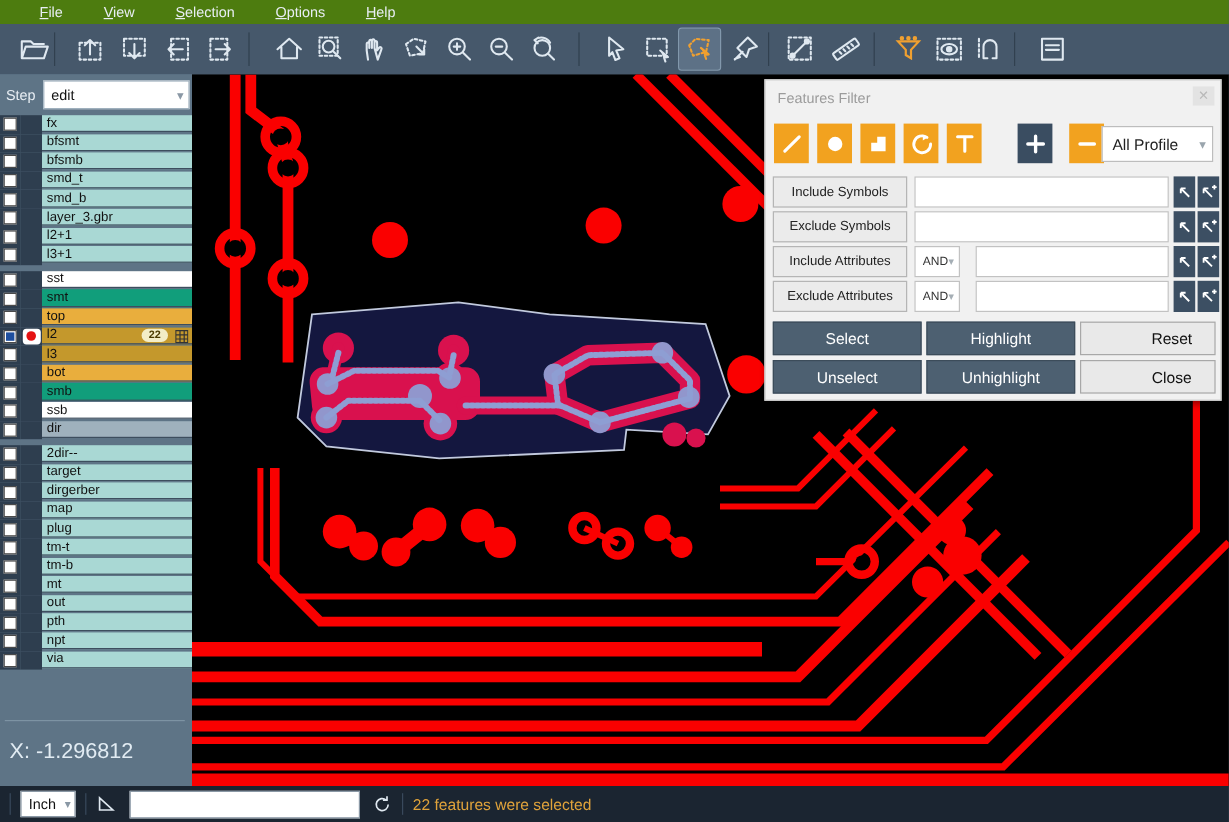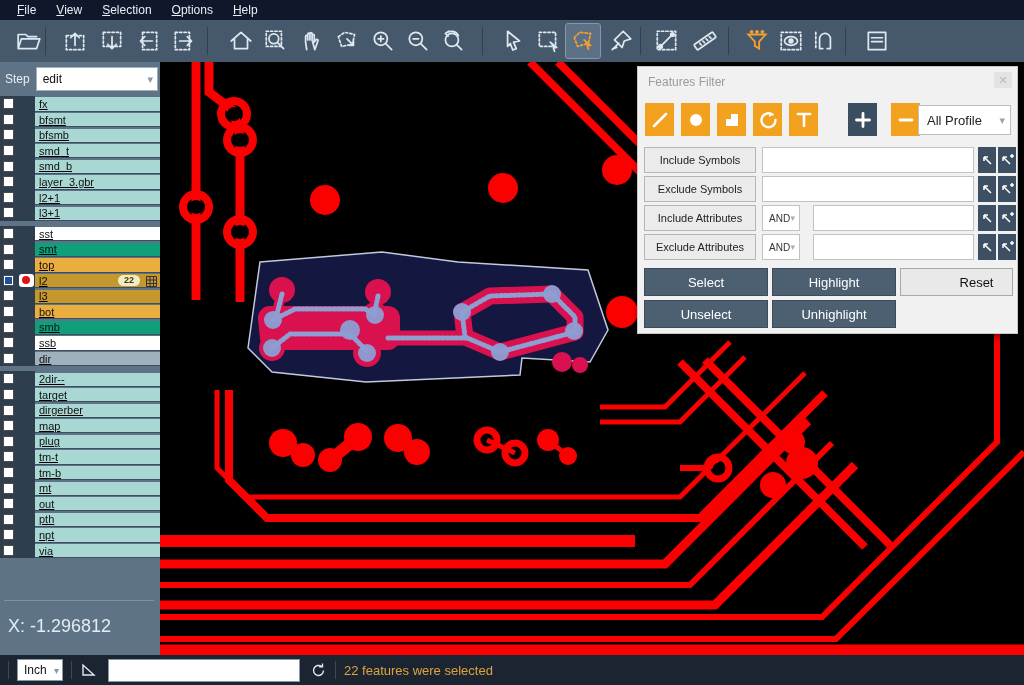--- a/index.html
+++ b/index.html
@@ -1,39 +1,39 @@
 <!DOCTYPE html>
 <html><head>
 <meta charset="utf-8">
 <style>
   * { margin:0; padding:0; box-sizing:border-box; }
   html,body { width:1024px; height:685px; overflow:hidden; background:#000; }
   body { font-family:"Liberation Sans", sans-serif; }
   #app { position:absolute; top:0; left:0; width:1024px; height:685px; background:#5e7486; }
 
   
-  #menubar { position:absolute; top:0; left:0; width:1024px; height:20px; background:#0f172a; display:flex; align-items:center; padding-left:8px; gap:2px; }
+  #menubar { position:absolute; top:0; left:0; width:1024px; height:20px; background:#4d7c0f; display:flex; align-items:center; padding-left:24px; gap:16px; }
   .menu-item { color:#e8eef4; font-size:12px; padding:2px 9px; display:inline-block; cursor:default; }
   .menu-item::first-letter { text-decoration:underline; }
 
   
   #toolbar { position:absolute; top:20px; left:0; width:1024px; height:42px; background:#46586b; }
   .tbtn { position:absolute; top:4px; width:34px; height:34px; display:flex; align-items:center; justify-content:center; border-radius:2px; }
   .tbtn.active { background:#5d7186; outline:1px solid #8298ac; }
   .tsep { position:absolute; top:7px; width:1px; height:28px; background:#31404f; }
 
   
   #sidebar { position:absolute; top:62px; left:0; width:160px; height:593px; background:#5e7486; }
   #steprow { position:absolute; top:4px; left:0; width:160px; height:26px; display:flex; align-items:center; }
   #steplabel { color:#e8eef4; font-size:12px; padding:0 6px 0 5px; }
   #stepselect { flex:1; height:24px; background:#fff; border:1px solid #9fb0bd; display:flex; align-items:center; justify-content:space-between; padding:0 4px 0 6px; font-size:12px; color:#111; margin-right:2px; }
   #stepselect .chev { color:#8a98a5; font-size:11px; }
   #layers { position:absolute; top:34px; left:0; width:160px; }
   .lgroup { margin-bottom:5px; }
-  .lrow { display:flex; align-items:flex-end; height:15.6px;text-decoration:underline; }
+  .lrow { display:flex; align-items:flex-start; height:15.6px; }
   .cbcell { width:17px; height:15.6px; background:#2e3e4f; display:flex; align-items:center; justify-content:center; flex:none; }
   .cbox { width:11px; height:11px; background:#fff; border:1px solid #4a4a4a; }
   .cbox.checked { background:#fff; position:relative; }
   .cbox.checked::after { content:""; position:absolute; left:1px; top:1px; right:1px; bottom:1px; background:#1f4f9e; }
   .indcell { width:18px; height:15.6px; background:#2e3e4f; display:flex; align-items:center; justify-content:center; flex:none; }
   .inddot { width:15px; height:13px; background:#fff; border-radius:3px; display:flex; align-items:center; justify-content:center; }
   .inddot::after { content:""; width:8px; height:8px; border-radius:50%; background:#e51212; }
   .lname { flex:1; height:14.2px; font-size:11px; color:#111; padding-left:4px; display:flex; align-items:center; position:relative; border-bottom:1px solid #3d4e5e; }
   .c-teal { background:#a9d8d4; } .c-white { background:#ffffff; } .c-green { background:#119e7b; }
   .c-amber { background:#e9ae3d; } .c-gold { background:#c4982c; } .c-gray { background:#9fb1bd; }
@@ -696,20 +696,21 @@
             <path d="M10,10 L3,3 M3,3 h4 M3,3 v4 M10,2 h4 M12,0 v4" stroke="#fff" stroke-width="1.5" fill="none"></path>
           </svg>
         </div>
     </div>
 
     <div class="dbtn slate" style="left:6px;top:201px;width:124px">Select</div>
     <div class="dbtn slate" style="left:134px;top:201px;width:124px">Highlight</div>
     <div class="dbtn light" style="left:262px;top:201px;width:113px">Reset</div>
     <div class="dbtn slate" style="left:6px;top:233px;width:124px">Unselect</div>
     <div class="dbtn slate" style="left:134px;top:233px;width:124px">Unhighlight</div>
+    <div class="dbtn light" style="left:262px;top:233px;width:113px">Close</div>
   </div>
 
   <div id="statusbar">
     <div class="ssep" style="margin-left:8px"></div>
     <div id="unit">
       <span>Inch</span>
       <span class="chev">▾</span>
     </div>
     <div class="ssep"></div>
     <span style="display:flex">

